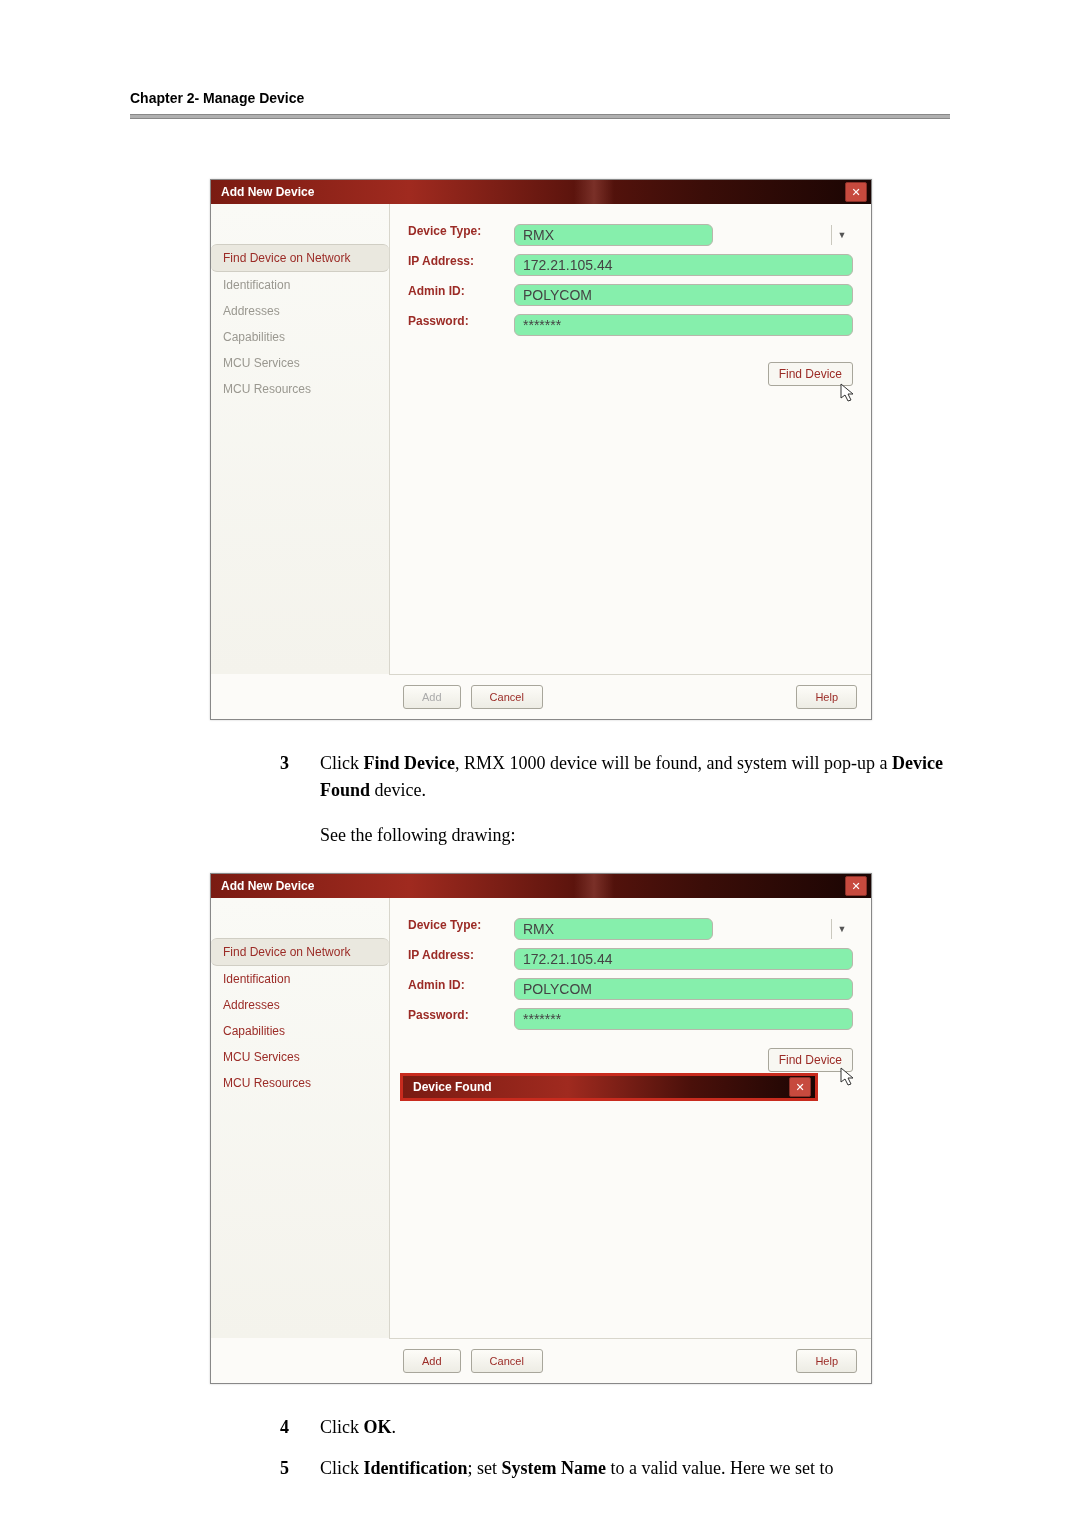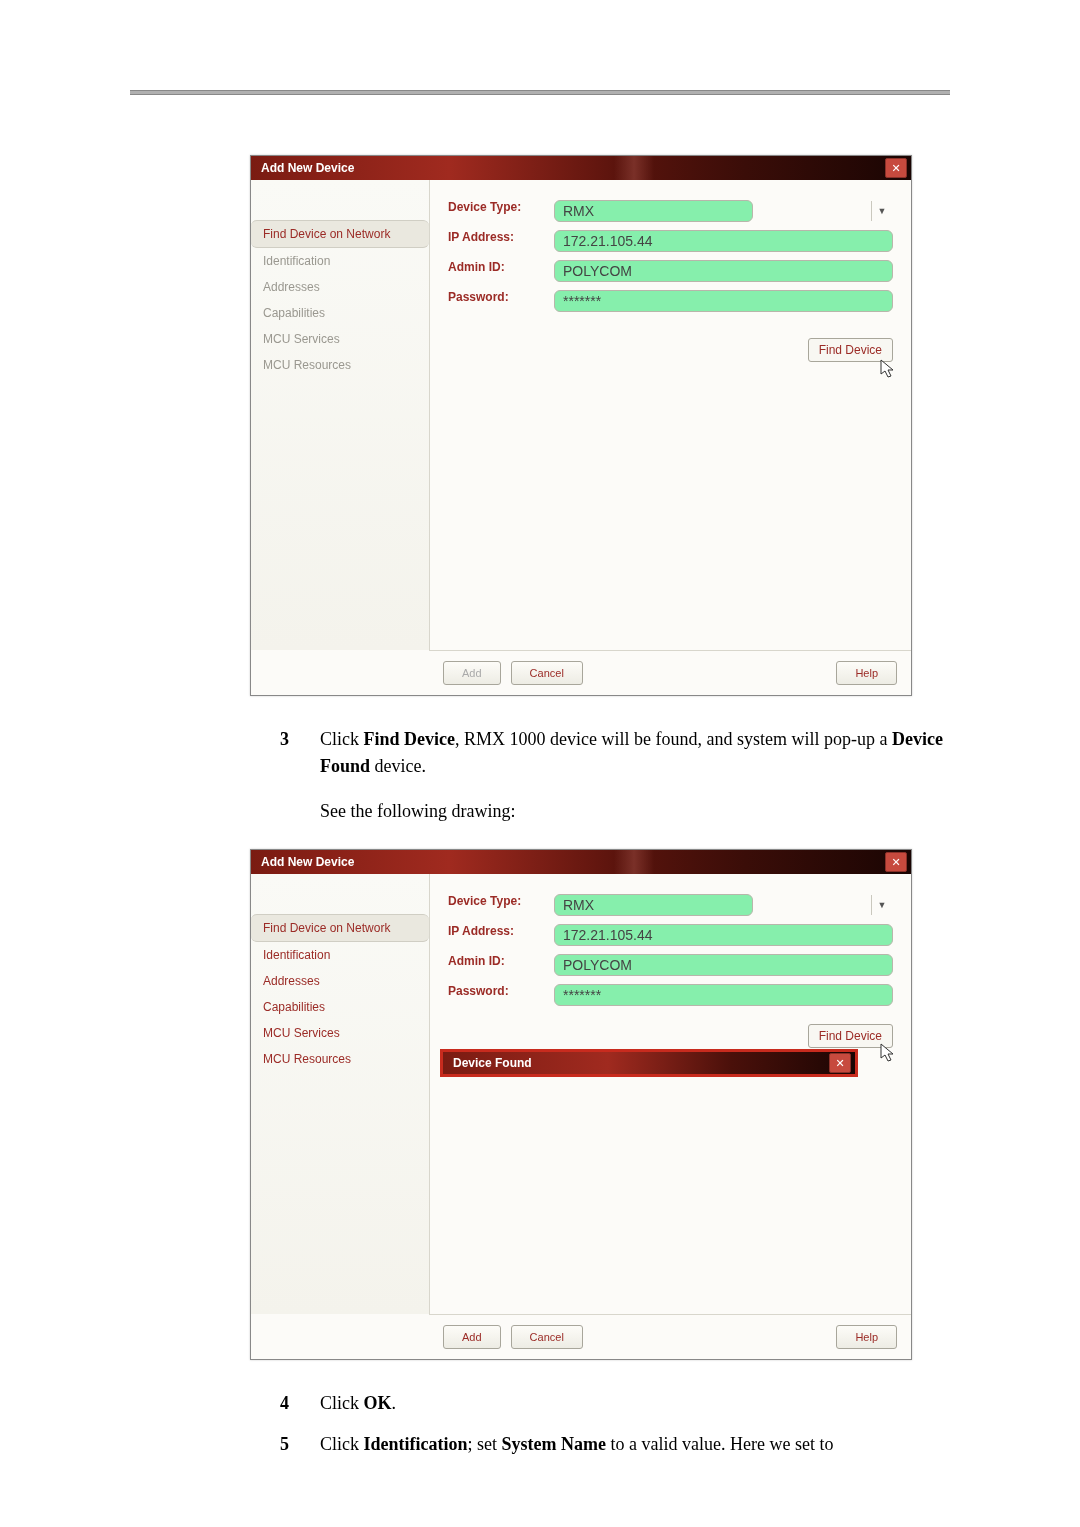--- a/index.html
+++ b/index.html
@@ -20,21 +20,21 @@
     font-family: Arial, sans-serif;
   }
   .header-line {
     height: 3px;
     background: #b0b0b0;
     border-top: 1px solid #888;
     border-bottom: 1px solid #888;
     margin-bottom: 60px;
   }
   .dialog-container {
-    margin-left: 120px;
+    margin-left: 80px;
     margin-bottom: 30px;
   }
   .dialog {
     width: 660px;
     border: 1px solid #888;
     background: #fcfbf8;
     box-shadow: 0 0 2px rgba(0,0,0,0.2);
   }
   .titlebar {
     height: 24px;
@@ -247,20 +247,21 @@
     width: 40px;
     font-weight: bold;
   }
   .step-text { flex: 1; }
   .para { margin: 18px 0 24px 40px; }
 </style>
 </head>
 <body>
 
 <div class="page">
+  <div class="chapter-header">Chapter 2- Manage Device</div>
   <div class="header-line"></div>
 
   <div class="dialog-container">
     <div class="dialog">
       <div class="titlebar">
         <span class="titlebar-text">Add New Device</span>
         <div class="close-btn">✕</div>
       </div>
       <div class="dialog-body">
         <div class="nav-panel">

